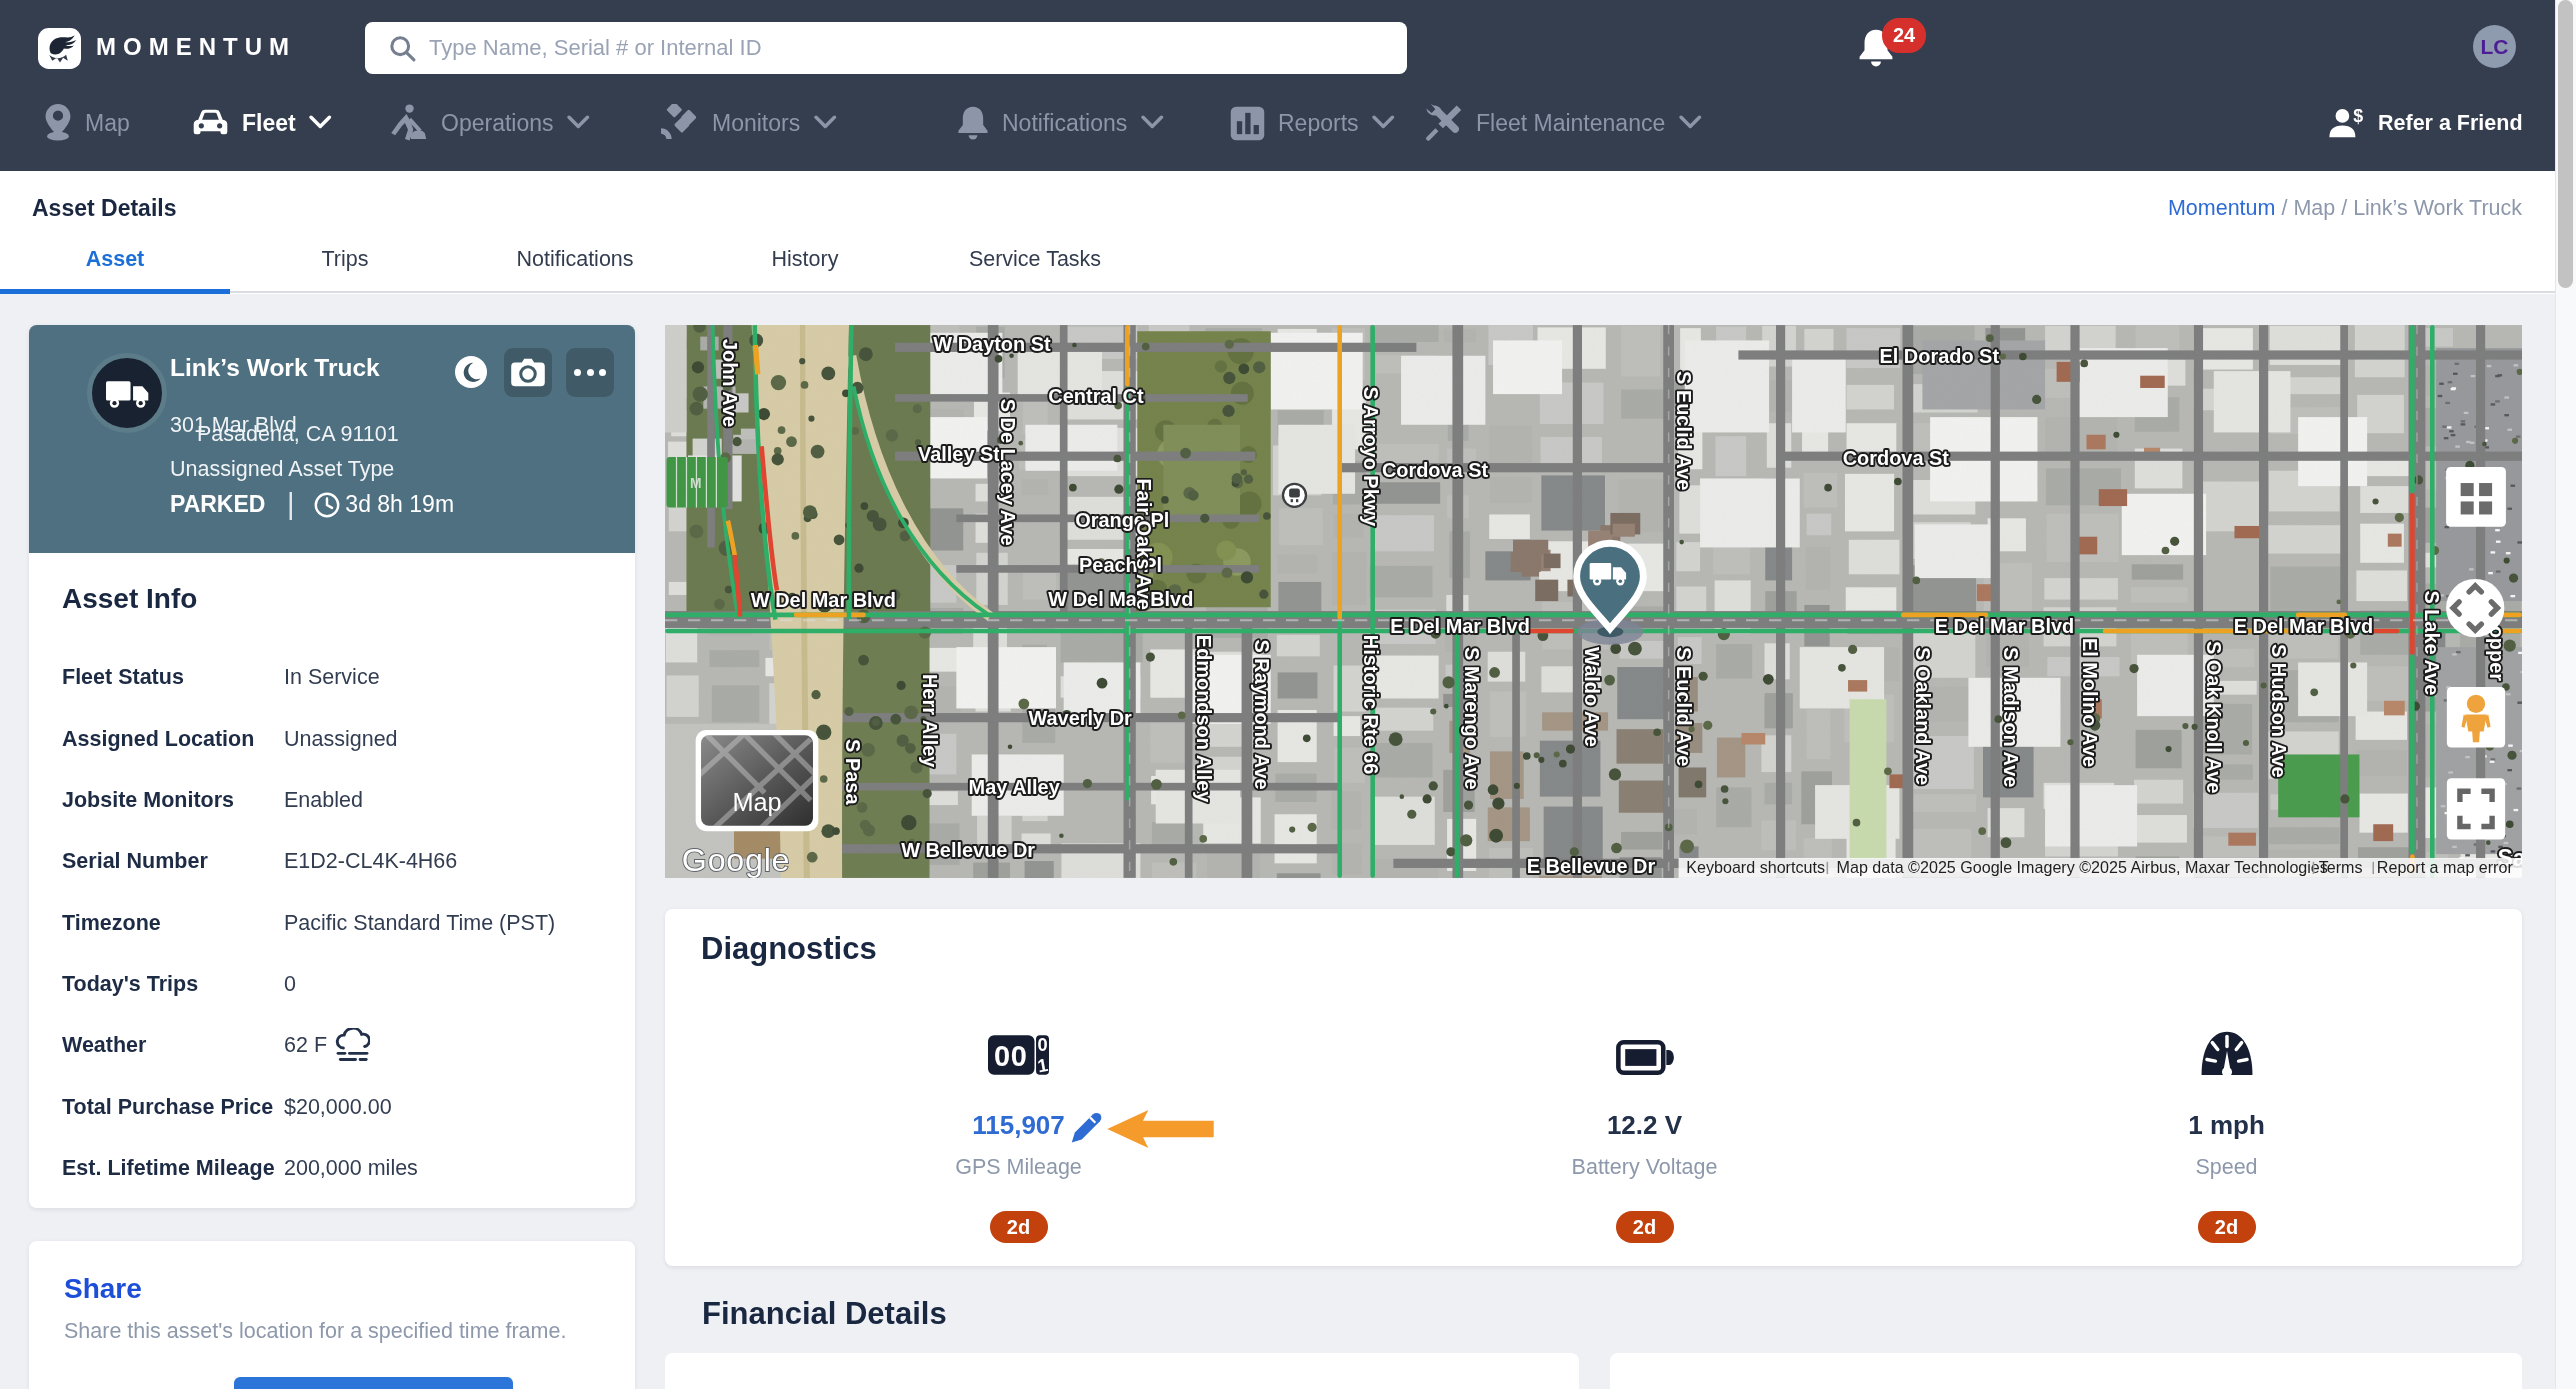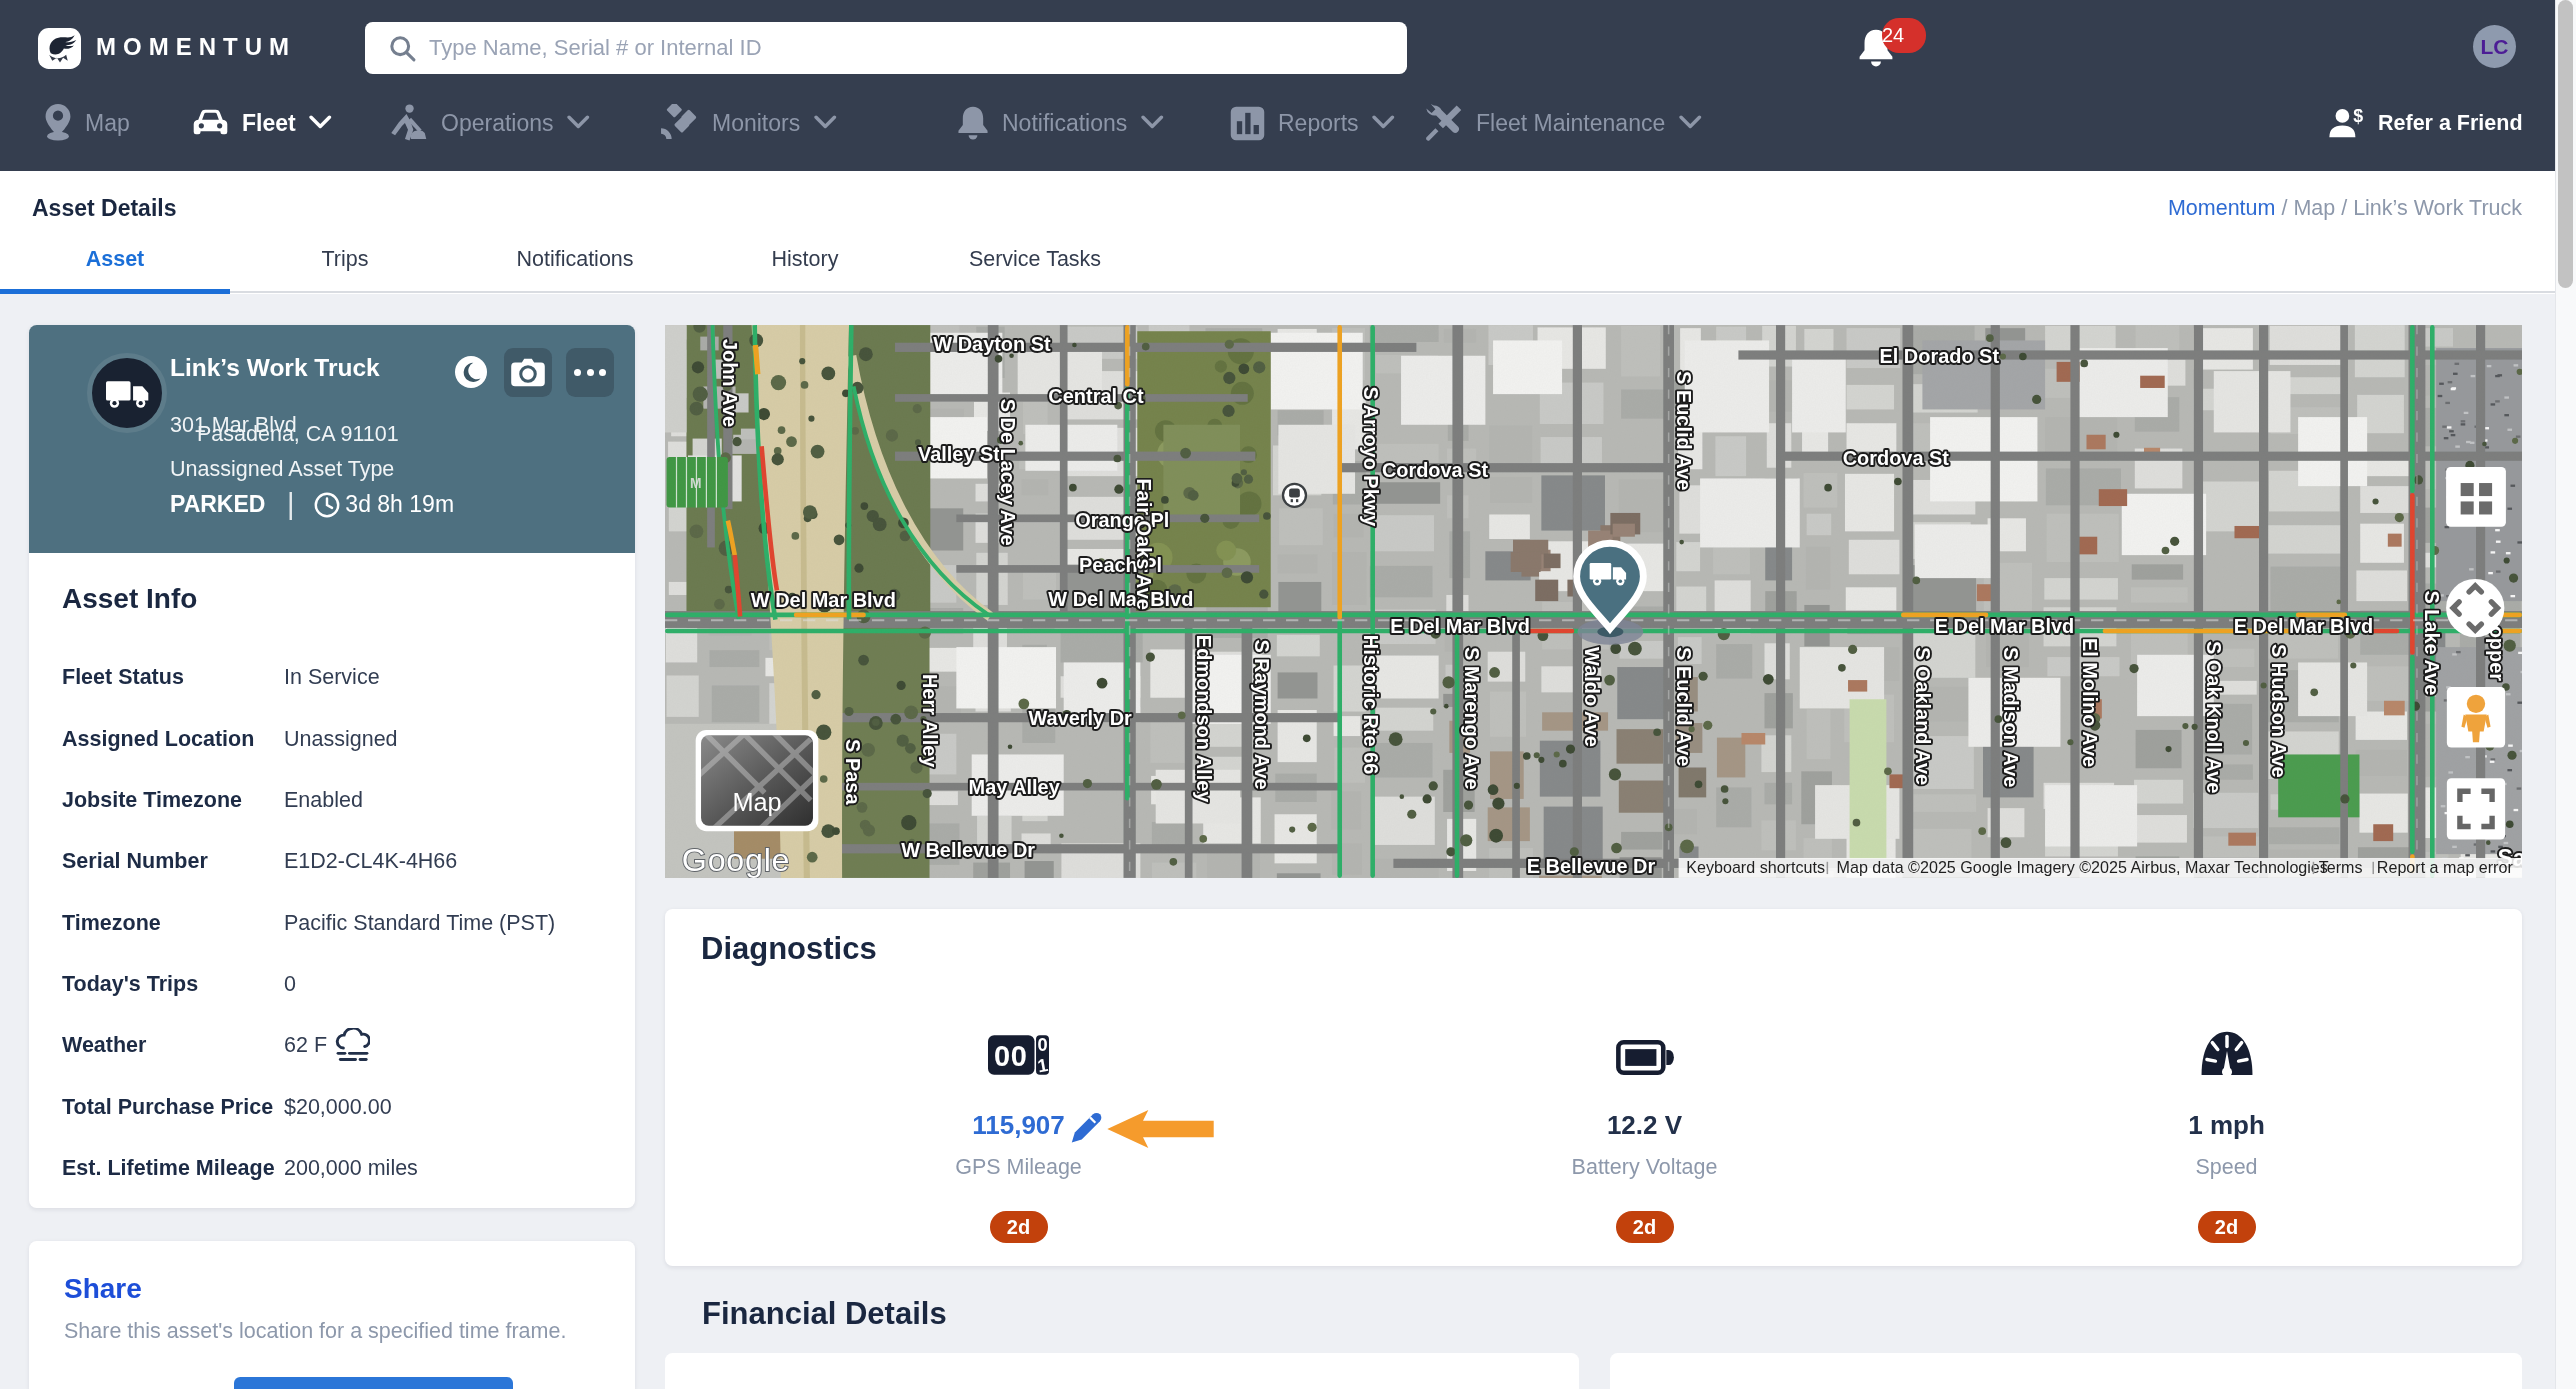--- a/index.html
+++ b/index.html
@@ -4,21 +4,21 @@
 <style>
   * { margin:0; padding:0; box-sizing:border-box; }
   html,body { width:2576px; height:1389px; overflow:hidden; }
   body { font-family:"Liberation Sans", sans-serif; background:#eef0f4; position:relative; }
   
   #header { position:absolute; left:0; top:0; width:2555px; height:171px; background:#353e4f; }
   #logoBox { position:absolute; left:38px; top:28px; width:43px; height:41px; background:#fff; border-radius:10.7px; }
   #logoTxt { position:absolute; left:96px; top:33px; font-size:24px; font-weight:bold; color:#fff; letter-spacing:7px; }
   #search { position:absolute; left:365px; top:21.5px; width:1042px; height:52px; background:#fff; border-radius:7.7px; }
   #search .ph { position:absolute; left:64px; top:13px; font-size:22px; color:#9aa3b5; }
-  #bellBadge { position:absolute; left:1882px; top:17.6px; width:44px; height:35px; background:#d5302b; border-radius:17px; color:#fff; font-size:20px; font-weight:normal; line-height:35px; }
+  #bellBadge { position:absolute; left:1882px; top:17.6px; width:44px; height:35px; background:#d5302b; border-radius:17px; color:#fff; font-size:20px; font-weight:bold; text-align:center; line-height:35px; }
   #avatar { position:absolute; left:2473px; top:25px; width:43px; height:43px; border-radius:50%; background:#8e9aae; color:#4c1d95; font-size:21px; font-weight:bold; text-align:center; line-height:43px; }
   .nav { position:absolute; top:100px; height:46px; display:flex; align-items:center; color:#8d96a8; font-size:23px; }
   .nav .lbl { margin-left:13px; }
   .nav .chev { margin-left:12.3px; }
   
   #subbar { position:absolute; left:0; top:171px; width:2576px; height:123px; background:#fff; }
   #adTitle { position:absolute; left:32px; top:195px; font-size:23px; font-weight:bold; color:#1a2740; }
   #crumbs { position:absolute; right:54px; top:196px; font-size:21.5px; color:#8d98ab; }
   #crumbs .blue { color:#2e6bd3; }
   .tab { position:absolute; top:247px; width:230px; text-align:center; font-size:21.5px; color:#333c4e; }
@@ -242,21 +242,21 @@
         <div style="display:flex;gap:5.4px;">
           <i class="d8"></i>
           <i class="d8"></i>
           <i class="d8"></i>
         </div>
       </div>
   </div>
   <div id="aiTitle">Asset Info</div>
   <div class="row" style="top:340px;"><b>Fleet Status</b><span class="v">In Service</span></div>
     <div class="row" style="top:402px;"><b>Assigned Location</b><span class="v">Unassigned</span></div>
-    <div class="row" style="top:463px;"><b>Jobsite Timezone</b><span class="v">Enabled</span></div>
+    <div class="row" style="top:463px;"><b>Jobsite Monitors</b><span class="v">Enabled</span></div>
     <div class="row" style="top:524px;"><b>Serial Number</b><span class="v">E1D2-CL4K-4H66</span></div>
     <div class="row" style="top:586px;"><b>Timezone</b><span class="v">Pacific Standard Time (PST)</span></div>
     <div class="row" style="top:647px;"><b>Today's Trips</b><span class="v">0</span></div>
     <div class="row" style="top:708px;"><b>Weather</b><span class="v">62 F<svg width="35" height="34" viewBox="0 0 46 44" style="position:absolute;left:51px;top:-4.6px;">
           <path d="M11,26 a8.5,8.5 0 0 1 1,-17 a12,12 0 0 1 23,-1 a8,8 0 0 1 4,16" fill="none" stroke="#22304a" stroke-width="3.8" stroke-linecap="round"></path>
           <g stroke="#22304a" stroke-width="3.8" stroke-linecap="round">
             <line x1="4" y1="33" x2="13" y2="33"></line>
             <line x1="19" y1="33" x2="42" y2="33"></line>
             <line x1="7" y1="41" x2="27" y2="41"></line>
             <line x1="33" y1="41" x2="41" y2="41"></line>

